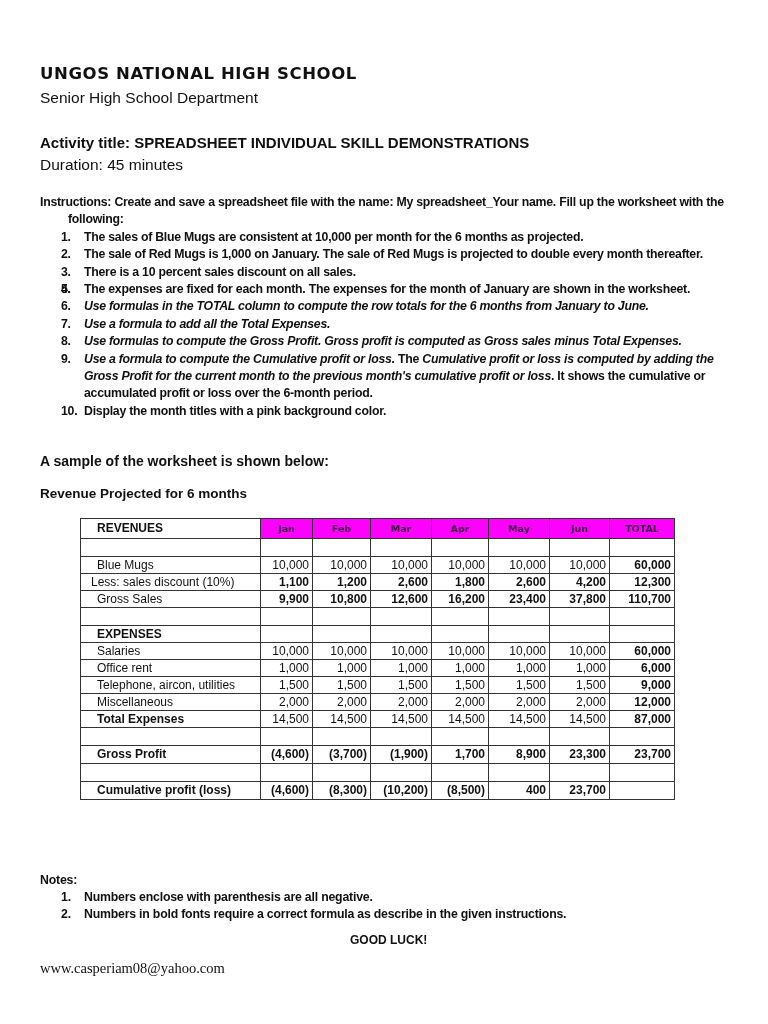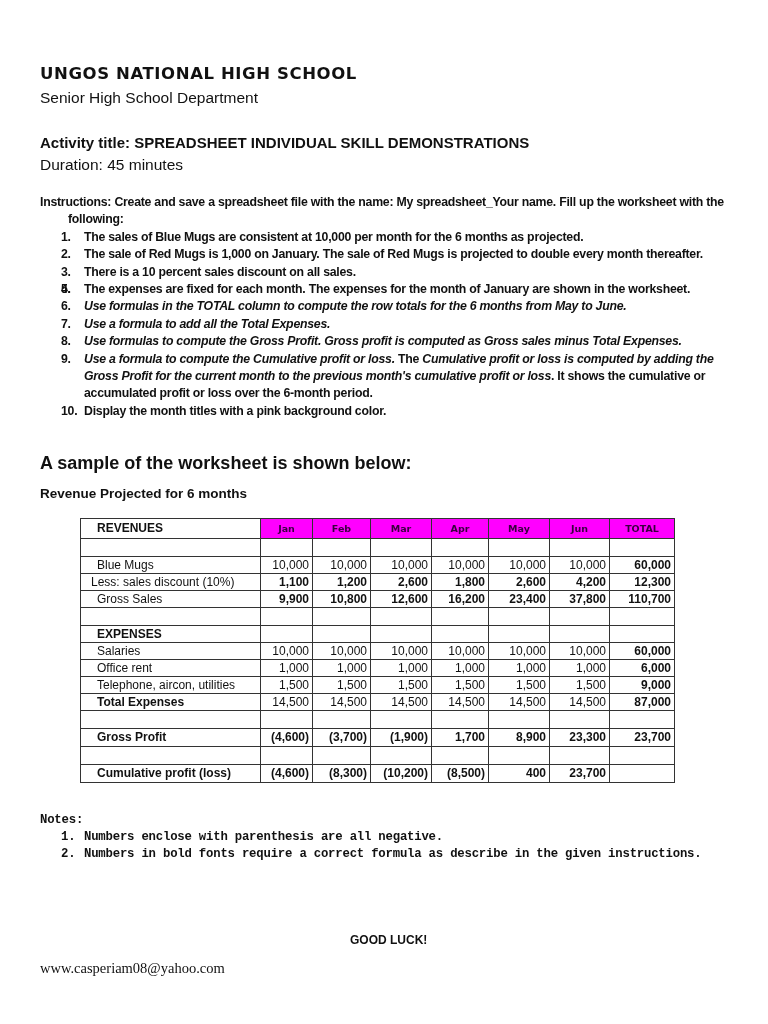--- a/index.html
+++ b/index.html
@@ -12,35 +12,35 @@
   .duration { position: absolute; left: 40px; top: 156px; font-family: "Liberation Sans", sans-serif; font-size: 15.5px; }
 
   .instructions { position: absolute; left: 40px; top: 194px; width: 700px; font-family: "Liberation Sans", sans-serif; font-size: 12.3px; font-weight: bold; line-height: 17.4px; letter-spacing: -0.25px; }
   .instr-intro { text-indent: 0; padding-left: 28px; text-indent: -28px; }
   .instr-list { margin: 0; padding: 0; list-style: none; }
   .instr-list li { position: relative; padding-left: 44px; }
   .instr-list li .num { position: absolute; left: 21px; top: 0; width: 20px; }
   .instr-list li.italic .txt { font-style: italic; }
   .instr-list li .ital { font-style: italic; }
 
-  .sample-head { position: absolute; left: 40px; top: 453px; font-family: "Liberation Sans", sans-serif; font-weight: bold; font-size: 18px; }
+  .sample-head { position: absolute; left: 40px; top: 453px; font-family: "Liberation Sans", sans-serif; font-weight: bold; font-size: 14px; }
   .revenue-head { position: absolute; left: 40px; top: 486px; font-family: "Liberation Sans", sans-serif; font-weight: bold; font-size: 13.5px; }
 
   table.ws { position: absolute; left: 80px; top: 518px; border-collapse: collapse; font-family: "Liberation Sans", sans-serif; font-size: 12px; table-layout: fixed; }
   table.ws td { border: 1px solid #333; padding: 0 3px; height: 16px; line-height: 16px; white-space: nowrap; overflow: hidden; }
   table.ws td.num { text-align: right; }
   table.ws td.b { font-weight: bold; }
   table.ws tr.hdr td { height: 19px; line-height: 19px; }
   table.ws tr.hdr td.month { background: #ff00ff; text-align: center; font-family: "DejaVu Sans", sans-serif; font-weight: bold; font-size: 9.5px; color: #3a0040; }
   table.ws tr.tall td { height: 17px; line-height: 17px; }
   table.ws td.lbl { padding-left: 16px; }
   table.ws td.lbl.indent { padding-left: 10px; margin-top: 31px; }
   table.ws td.sect { font-weight: bold; }
 
-  .notes { position: absolute; left: 40px; top: 812px; font-family: Liberation Mono, monospace; font-size: 12.3px; font-weight: bold; line-height: 17px; letter-spacing: -0.2px; }
+  .notes { position: absolute; left: 40px; top: 872px; font-family: Liberation Sans, sans-serif; font-size: 12.3px; font-weight: bold; line-height: 17px; letter-spacing: -0.2px; }
   .notes-list { margin: 0; padding: 0; list-style: none; }
   .notes-list li { position: relative; padding-left: 44px; }
   .notes-list li .num { position: absolute; left: 21px; }
 
   .good-luck { position: absolute; left: 350px; top: 933px; font-family: "Liberation Sans", sans-serif; font-size: 12px; font-weight: bold; }
   .footer-email { position: absolute; left: 40px; top: 960px; font-family: "Liberation Serif", serif; font-size: 14.5px; }
 </style>
 </head>
 <body>
 
@@ -52,21 +52,21 @@
   <div class="duration">Duration: 45 minutes</div>
 
   <div class="instructions">
     <div class="instr-intro">Instructions: Create and save a spreadsheet file with the name: My spreadsheet_Your name. Fill up the worksheet with the following:</div>
     <ol class="instr-list">
       <li><span class="num">1.</span><span class="txt">The sales of Blue Mugs are consistent at 10,000 per month for the 6 months as projected.</span></li>
       <li><span class="num">2.</span><span class="txt">The sale of Red Mugs is 1,000 on January. The sale of Red Mugs is projected to double every month thereafter.</span></li>
       <li><span class="num">3.</span><span class="txt">There is a 10 percent sales discount on all sales.</span></li>
       <li class="italic"><span class="num">4.</span></li>
       <li><span class="num">5.</span><span class="txt">The expenses are fixed for each month. The expenses for the month of January are shown in the worksheet.</span></li>
-      <li class="italic"><span class="num">6.</span><span class="txt">Use formulas in the TOTAL column to compute the row totals for the 6 months from May to June.</span></li>
+      <li class="italic"><span class="num">6.</span><span class="txt">Use formulas in the TOTAL column to compute the row totals for the 6 months from January to June.</span></li>
       <li class="italic"><span class="num">7.</span><span class="txt">Use a formula to add all the Total Expenses.</span></li>
       <li class="italic"><span class="num">8.</span><span class="txt">Use formulas to compute the Gross Profit. Gross profit is computed as Gross sales minus Total Expenses.</span></li>
       <li><span class="num">9.</span><span class="ital">Use a formula to compute the Cumulative profit or loss.</span><span> The </span><span class="ital">Cumulative profit or loss is computed by adding the Gross Profit for the current month to the previous month's cumulative profit or loss</span><span>. It shows the cumulative or accumulated profit or loss over the 6-month period.</span></li>
       <li><span class="num">10.</span><span class="txt">Display the month titles with a pink background color.</span></li>
     </ol>
   </div>
 
   <div class="sample-head">A sample of the worksheet is shown below:</div>
   <div class="revenue-head">Revenue Projected for 6 months</div>
 
@@ -178,20 +178,30 @@
       <td class="lbl">Telephone, aircon, utilities</td>
       <td class="num">1,500</td>
       <td class="num">1,500</td>
       <td class="num">1,500</td>
       <td class="num">1,500</td>
       <td class="num">1,500</td>
       <td class="num">1,500</td>
       <td class="num b">9,000</td>
     </tr>
     <tr>
+      <td class="lbl">Miscellaneous</td>
+      <td class="num">2,000</td>
+      <td class="num">2,000</td>
+      <td class="num">2,000</td>
+      <td class="num">2,000</td>
+      <td class="num">2,000</td>
+      <td class="num">2,000</td>
+      <td class="num b">12,000</td>
+    </tr>
+    <tr>
       <td class="lbl sect">Total Expenses</td>
       <td class="num">14,500</td>
       <td class="num">14,500</td>
       <td class="num">14,500</td>
       <td class="num">14,500</td>
       <td class="num">14,500</td>
       <td class="num">14,500</td>
       <td class="num b">87,000</td>
     </tr>
     <tr class="tall">

